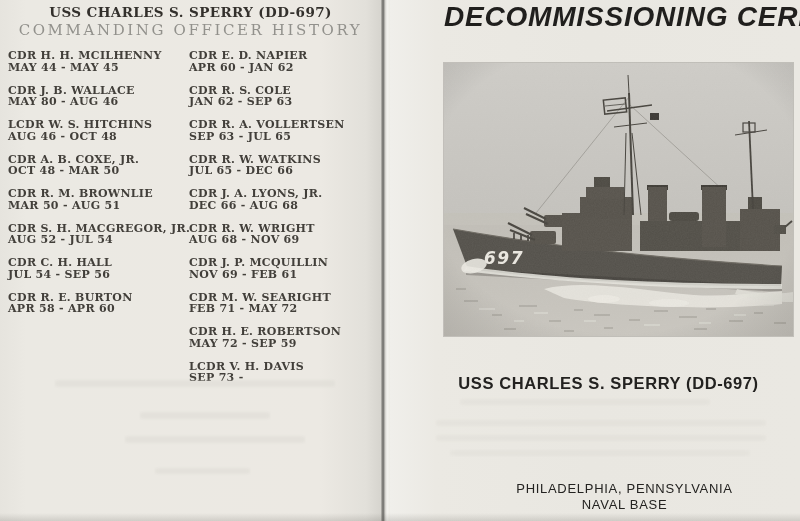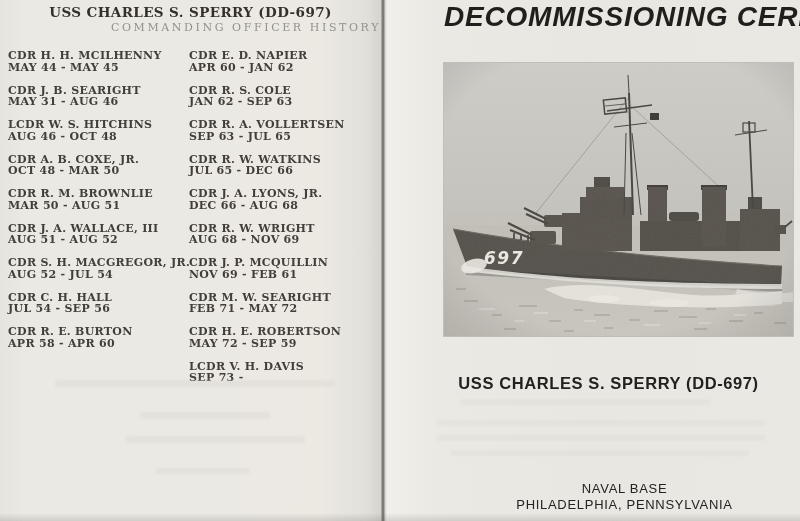--- a/index.html
+++ b/index.html
@@ -24,22 +24,22 @@
   }
   .bottom-shade{position:absolute;left:0;right:0;bottom:0;height:8px;
     background:linear-gradient(180deg,rgba(0,0,0,0),rgba(66,64,58,.16));}
 
   
   .left-title{
     position:absolute;top:4px;left:0;width:100%;margin:0;text-align:center;
     font-size:13.5px;font-weight:bold;letter-spacing:.4px;color:#33302c;
   }
   .left-sub{
-    position:absolute;top:21px;left:0;width:100%;margin:0;text-align:right;
-    font-size:11px;font-weight:normal;letter-spacing:2.6px;color:#92918c;
+    position:absolute;top:21px;left:0;width:100%;margin:0;text-align:center;
+    font-size:15px;font-weight:normal;letter-spacing:2.6px;color:#92918c;
   }
   .cols{position:absolute;top:50px;left:8px;right:2px;bottom:0;}
   .col{position:absolute;top:0;width:186px;}
   .col-1{left:0;}
   .col-2{left:181px;}
   .entry{height:23px;margin-bottom:11.5px;}
   .nm,.dt{
     font-size:11px;font-weight:bold;line-height:11.5px;
     letter-spacing:.3px;color:#423f3a;white-space:nowrap;
   }
@@ -77,38 +77,34 @@
     <h1 class="left-title">USS CHARLES S. SPERRY (DD-697)</h1>
     <h2 class="left-sub">COMMANDING OFFICER HISTORY</h2>
 
     <div class="cols">
       <div class="col col-1">
         <div class="entry">
             <div class="nm">CDR H. H. MCILHENNY</div>
             <div class="dt">MAY 44 - MAY 45</div>
           </div>
         <div class="entry">
-            <div class="nm">CDR J. B. SEARIGHT</div>
-            <div class="dt">MAY 31 - AUG 46</div>
+            <div class="nm">CDR J. B. WALLACE</div>
+            <div class="dt">MAY 80 - AUG 46</div>
           </div>
         <div class="entry">
             <div class="nm">LCDR W. S. HITCHINS</div>
             <div class="dt">AUG 46 - OCT 48</div>
           </div>
         <div class="entry">
             <div class="nm">CDR A. B. COXE, JR.</div>
             <div class="dt">OCT 48 - MAR 50</div>
           </div>
         <div class="entry">
             <div class="nm">CDR R. M. BROWNLIE</div>
             <div class="dt">MAR 50 - AUG 51</div>
-          </div>
-        <div class="entry">
-            <div class="nm">CDR J. A. WALLACE, III</div>
-            <div class="dt">AUG 51 - AUG 52</div>
           </div>
         <div class="entry">
             <div class="nm">CDR S. H. MACGREGOR, JR.</div>
             <div class="dt">AUG 52 - JUL 54</div>
           </div>
         <div class="entry">
             <div class="nm">CDR C. H. HALL</div>
             <div class="dt">JUL 54 - SEP 56</div>
           </div>
         <div class="entry">
@@ -297,19 +293,19 @@
     </figure>
 
     <div class="caption">USS CHARLES S. SPERRY (DD-697)</div>
 
     <div class="ghost" style="top:399px;left:70px;width:250px;height:6px;opacity:.3;"></div>
     <div class="ghost" style="top:420px;left:46px;width:330px;height:6px;opacity:.3;"></div>
     <div class="ghost" style="top:435px;left:46px;width:330px;height:6px;opacity:.3;"></div>
     <div class="ghost" style="top:450px;left:60px;width:300px;height:6px;opacity:.28;"></div>
 
     <div class="venue">
+      <div>PHILADELPHIA, PENNSYLVANIA</div>
       <div>NAVAL BASE</div>
-      <div>PHILADELPHIA, PENNSYLVANIA</div>
     </div>
   </section>
 
   <div class="bottom-shade"></div>
 </div>
 
 </body></html>

